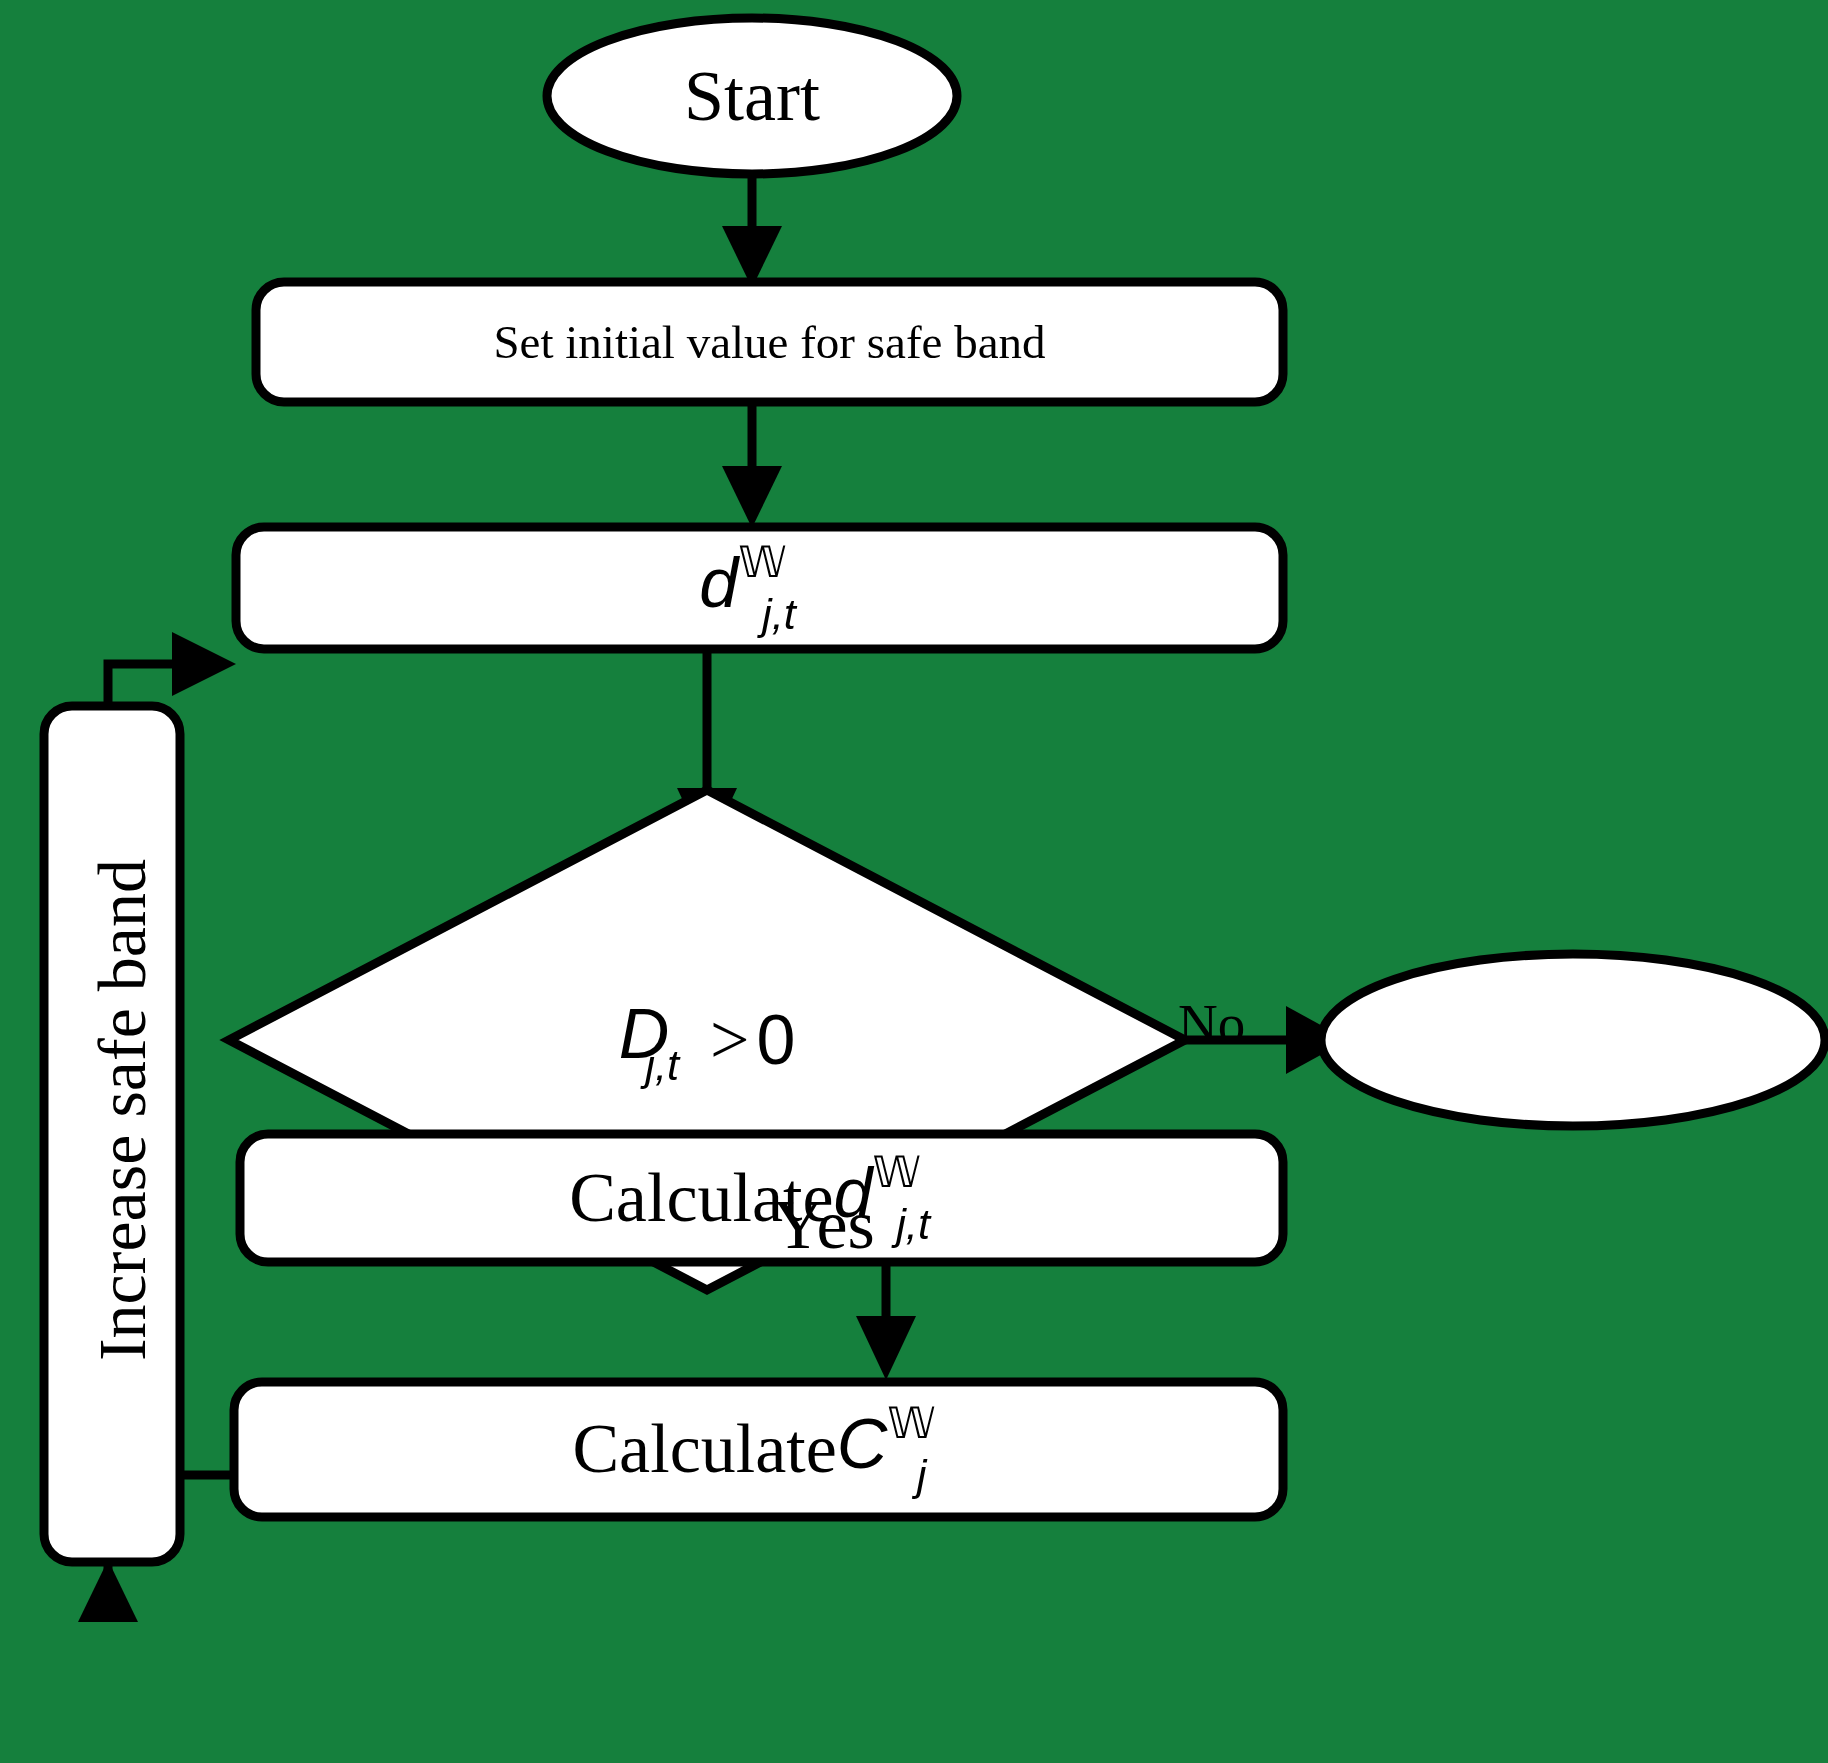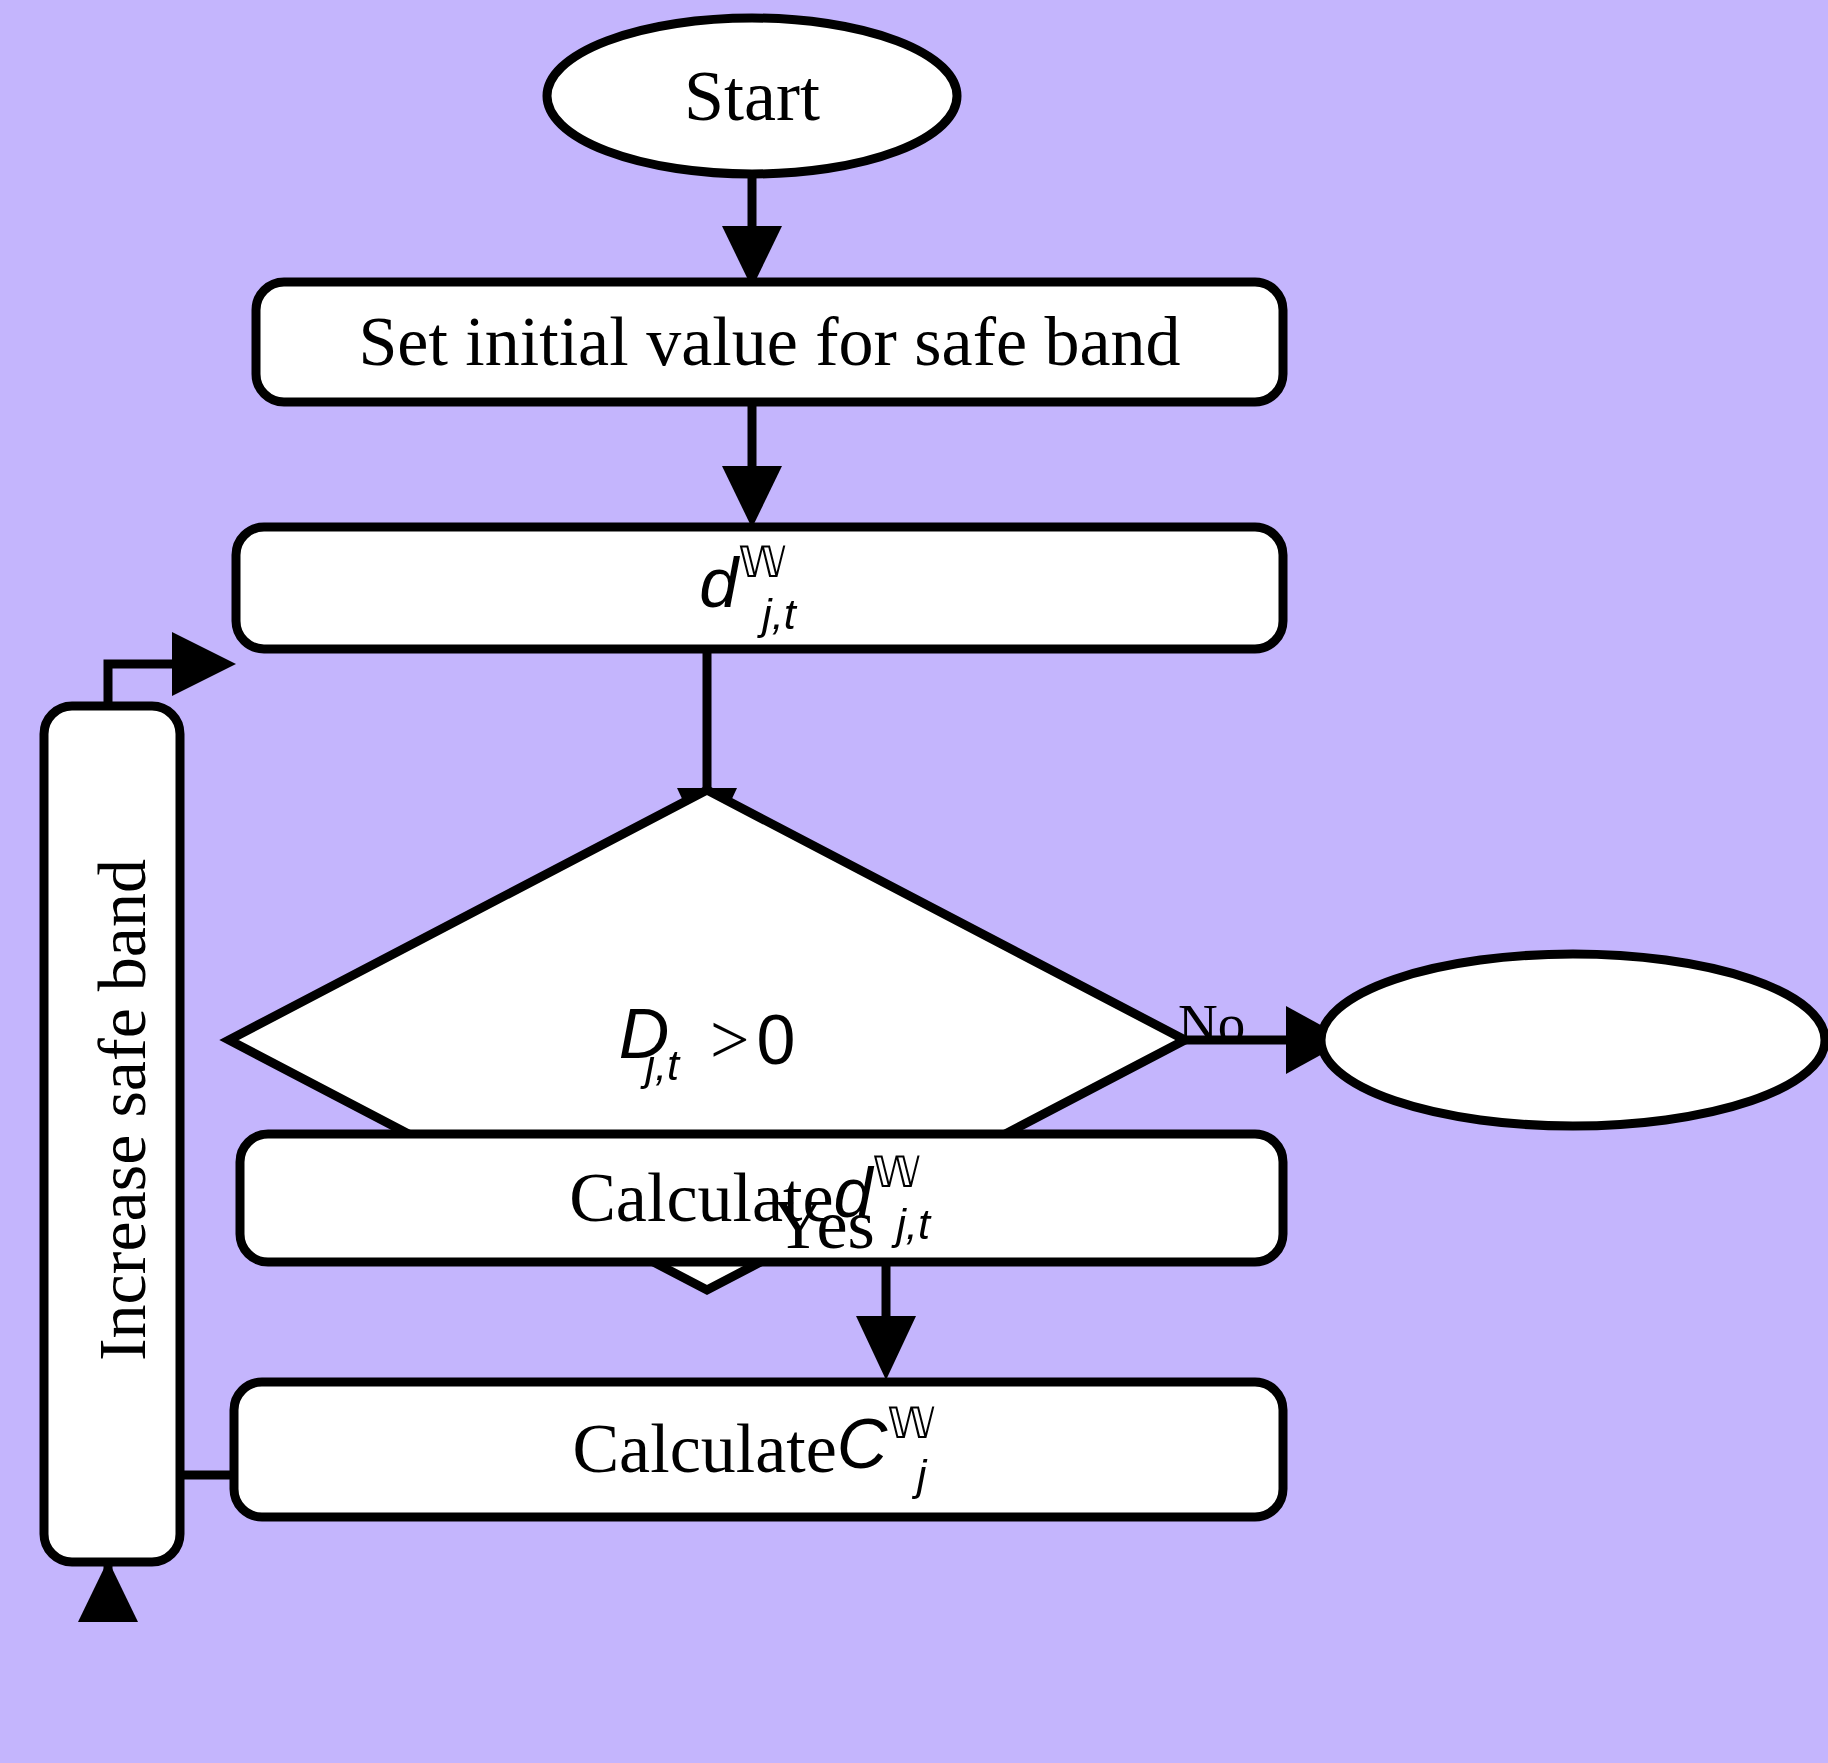--- a/index.html
+++ b/index.html
@@ -8,21 +8,21 @@
     padding: 0;
     background: #ffffff;
   }
   body {
     font-family: "Liberation Serif", "DejaVu Serif", serif;
   }
   #canvas {
     position: relative;
     width: 1828px;
     height: 1763px;
-    background: #c4b5fd;
+    background: #15803d;
     overflow: hidden;
   }
   #flow-svg {
     position: absolute;
     top: 0;
     left: 0;
     width: 1828px;
     height: 1763px;
   }
   .node-shape {
@@ -163,21 +163,21 @@
     <rect class="node-shape" x="240" y="1134" width="1043" height="128" rx="28" ry="28"></rect>
 
     <rect class="node-shape" x="234" y="1382" width="1049" height="135" rx="28" ry="28"></rect>
 
     <rect class="node-shape" x="44" y="706" width="136" height="856" rx="28" ry="28"></rect>
 
   </svg>
 
   <div class="node-label" style="left:547px; top:46px; width:410px; height:100px; font-size:72px;">Start</div>
 
-  <div class="node-label" style="left:256px; top:292px; width:1027px; height:100px; font-size:70px;">Set initial value for safe band</div>
+  <div class="node-label" style="left:256px; top:292px; width:1027px; height:100px; font-size:47px;">Set initial value for safe band</div>
 
   <div class="node-label" style="left:236px; top:537px; width:1047px; height:102px; font-size:70px;">
       <span class="math"><span>d</span><span class="sup-w">𝕎</span><span class="sub-jt">j,t</span></span>
   </div>
 
   <div class="node-label" style="left:457px; top:990px; width:500px; height:100px; font-size:70px;">
     <span class="math"><span>D</span><span class="sub-jt">j,t</span></span>
       <span class="rel-op">&gt;</span>
       <span class="math" style="font-style:normal;">0</span>
   </div>

